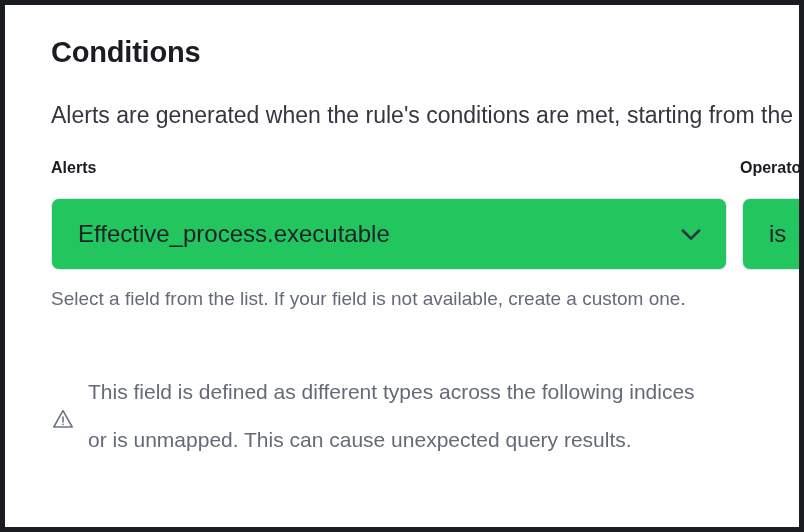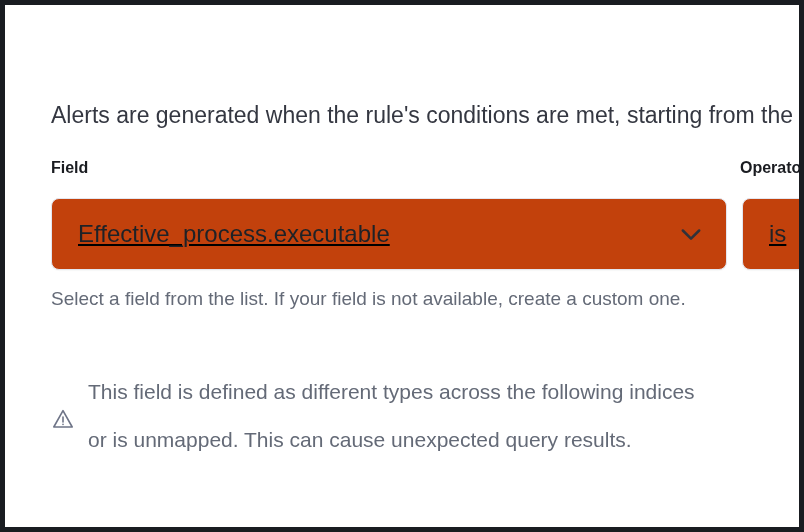--- a/index.html
+++ b/index.html
@@ -71,27 +71,26 @@
     font-weight: bold;
     color: #1a1c21;
     white-space: nowrap;
   }
   .label-field    { left: 46px;  top: 153px; }
   .label-operator { left: 735px; top: 153px; }
 
   .select-control {
     position: absolute;
     box-sizing: border-box;
-    background: #c2410c;
+    background: #22c55e;
     border: 1px solid #e3e6f0;
     border-radius: 8px;
     box-shadow: 0 1px 1px rgba(60, 66, 87, 0.04);
     display: flex;
     align-items: center;
-    text-decoration: underline;
   }
   .select-field {
     left: 46px;
     top: 193px;
     width: 676px;
     height: 72px;
     padding: 0 18px 0 26px;
   }
   .select-operator {
     left: 737px;
@@ -154,24 +153,25 @@
     line-height: 48px;
     color: #646a77;
   }
 </style>
 </head>
 <body>
 
 <div class="frame">
   <div class="panel">
 
+    <div class="page-title">Conditions</div>
 
     <div class="panel-description">Alerts are generated when the rule's conditions are met, starting from the time it is created.</div>
 
-    <div class="field-label label-field">Field</div>
+    <div class="field-label label-field">Alerts</div>
 
     <div class="field-label label-operator">Operator</div>
 
     <div class="select-control select-field">
       <span class="select-value">Effective_process.executable</span>
       <span class="chevron-down-icon">
         <svg width="28" height="28" viewBox="0 0 24 24" fill="none" stroke="#2f323a" stroke-width="2.2" stroke-linecap="round" stroke-linejoin="round">
           <polyline points="5,9 12,16 19,9"></polyline>
         </svg>
       </span>

